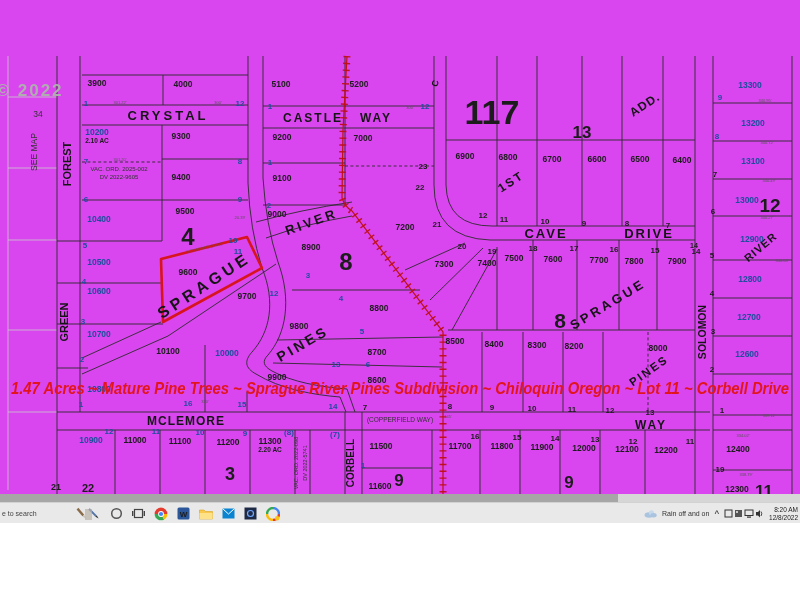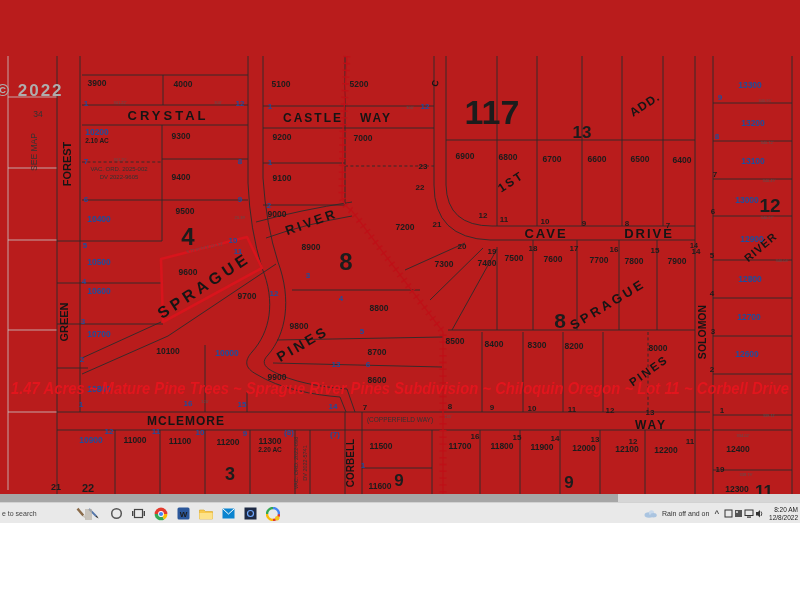--- a/index.html
+++ b/index.html
@@ -1,17 +1,17 @@
 <!DOCTYPE html>
 <html style="--blue: #1d4e9e; --red: #d8141c; --banner: #e2151d; --hatch: #bf1017; --line: #2b2b2b; --taskbar: #e9e9e9;"><head>
 <meta charset="utf-8">
 <style>
   :root{ --blue:#1d4e9e; --red:#d8141c; --banner:#e2151d; --hatch:#bf1017; --line:#2b2b2b; --taskbar:#e9e9e9; }
   html,body{margin:0;padding:0;background:#fff;}
-  .screen{position:relative;width:800px;height:600px;background:#b91c1c;overflow:hidden;
+  .screen{position:relative;width:800px;height:600px;background:#d946ef;overflow:hidden;
           font-family:"Liberation Sans",sans-serif;}
   svg text{fill:#1c1c1c;}
   .lbl{text-anchor:middle;}
   .pk{font-weight:600;}
   .pb{fill:var(--blue);font-weight:700;}
   .lk{font-weight:700;}
   .lb{fill:var(--blue);font-weight:700;}
   .big{font-weight:700;}
   .st{font-weight:700;fill:#151515;}
   .stp{fill:#333;}

